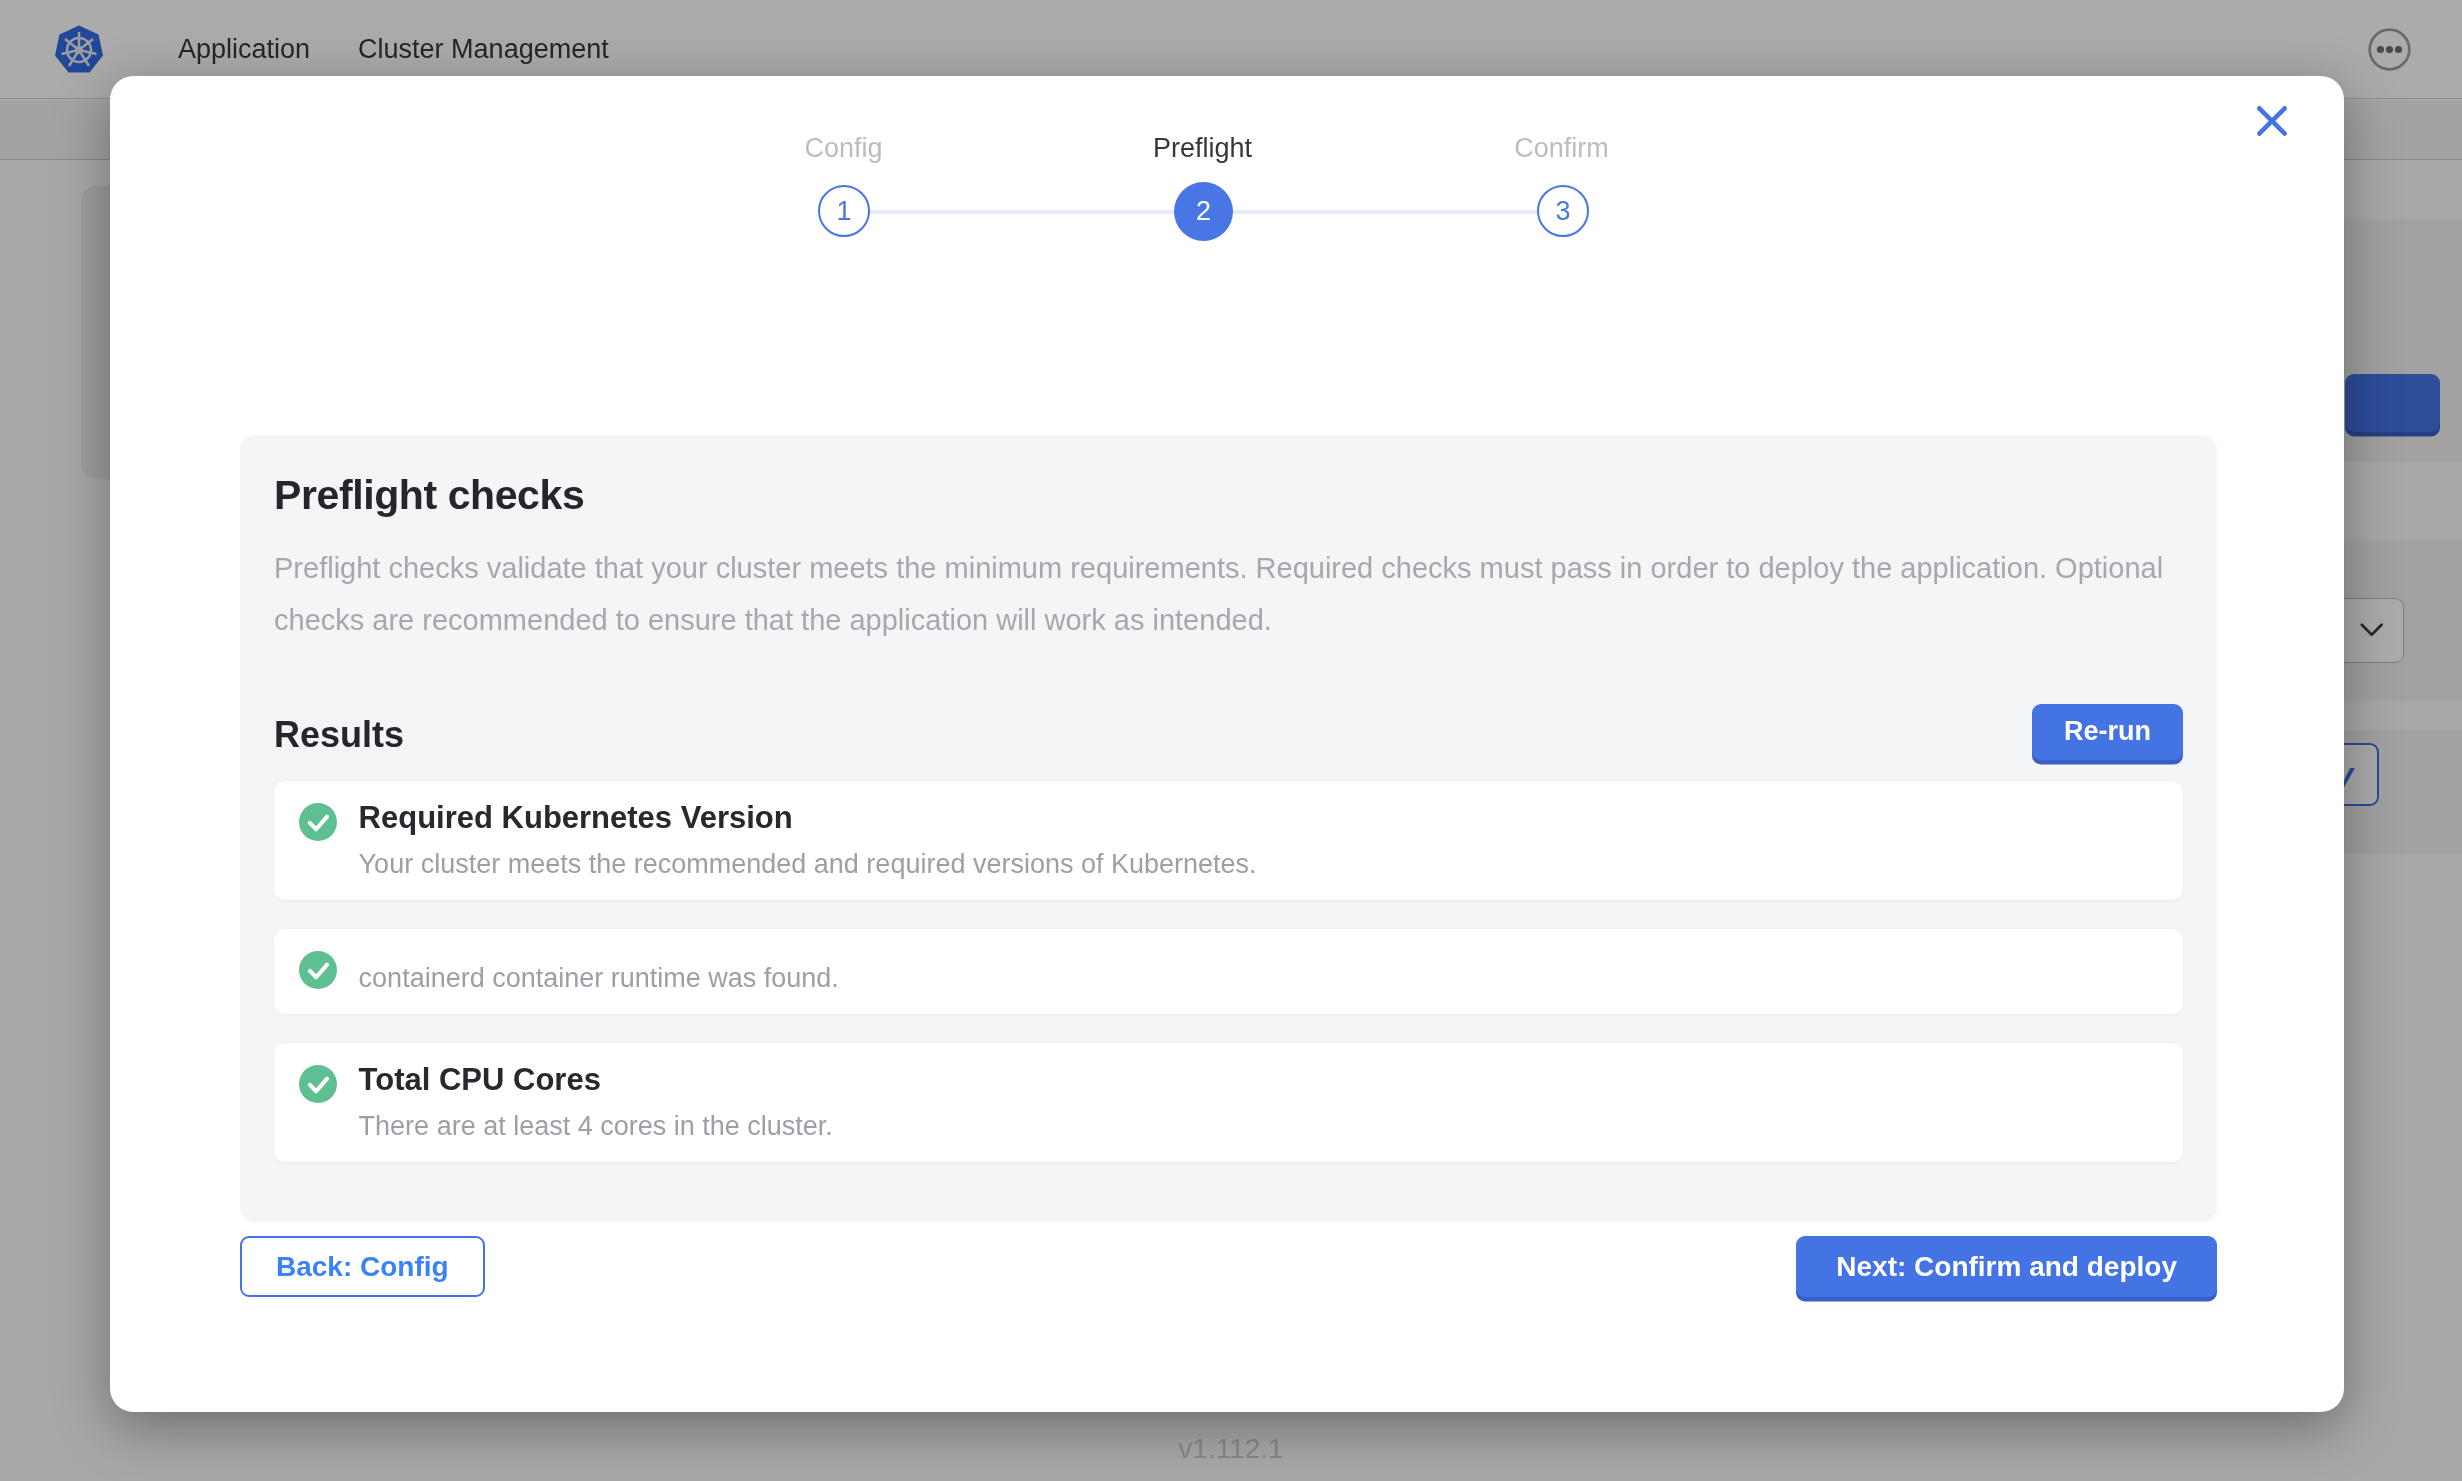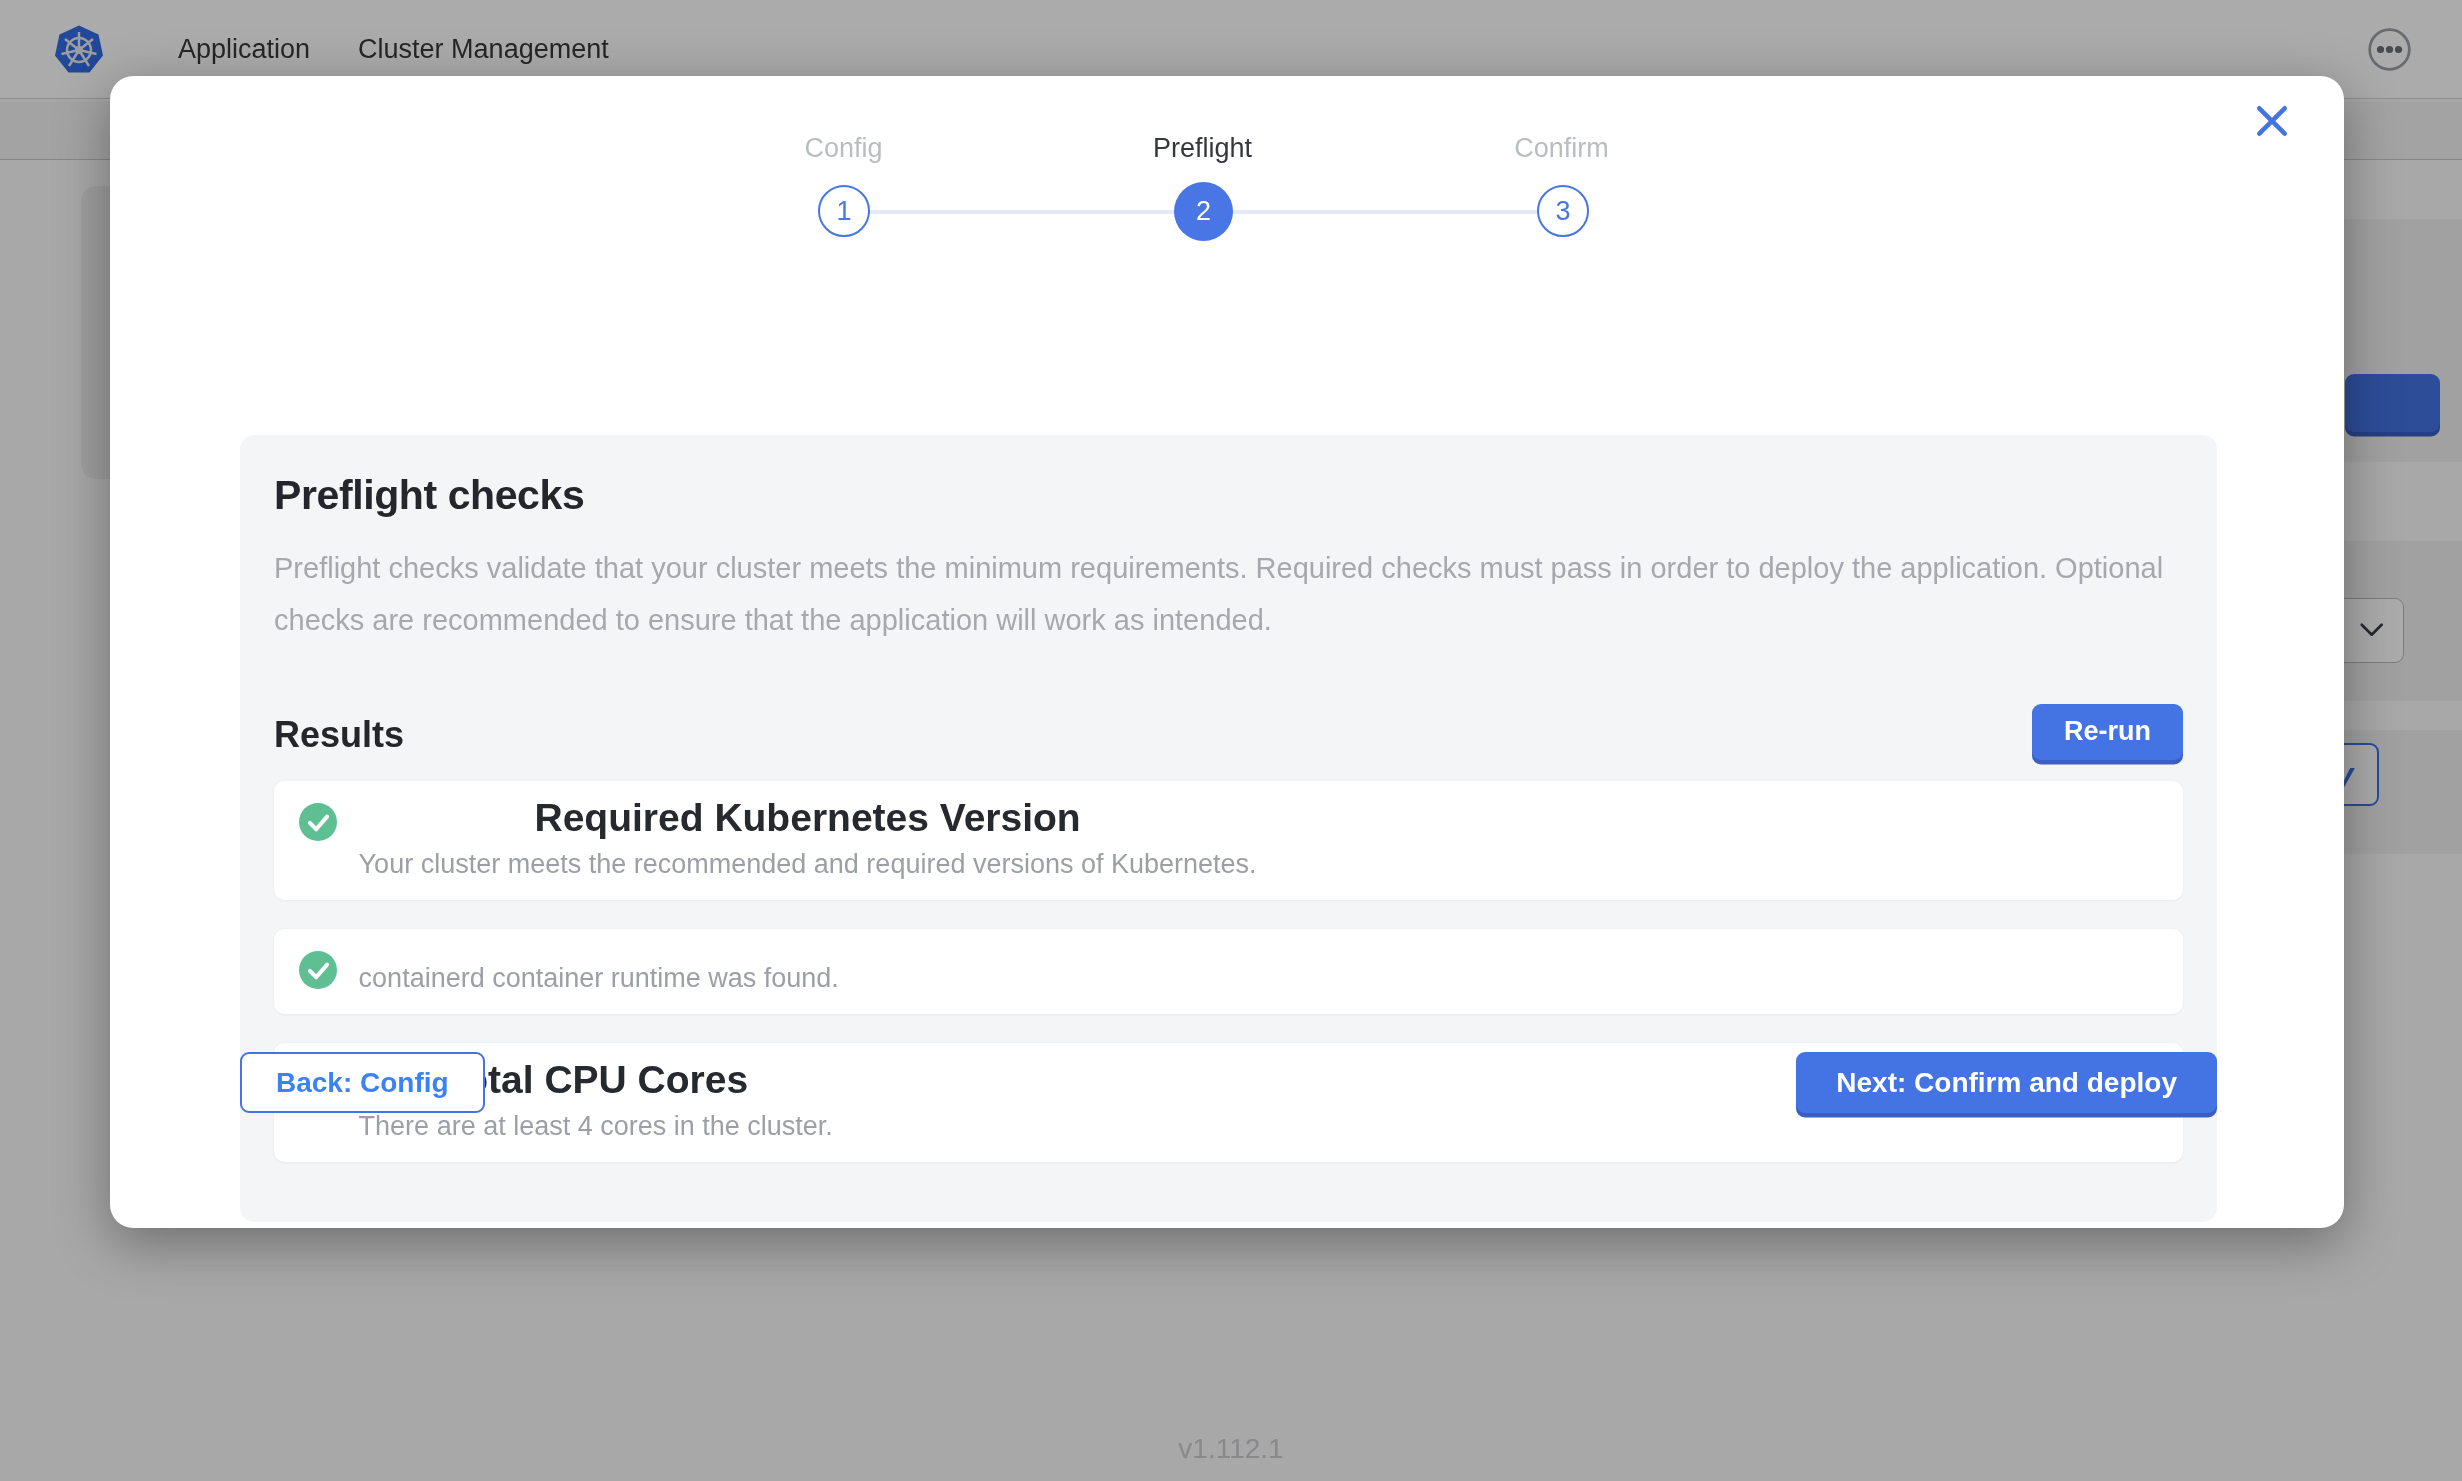--- a/index.html
+++ b/index.html
@@ -32,21 +32,21 @@
   .bg-outline-btn { position:absolute; right:83px; top:581px; width:99px; height:63px; background:#fff;
                     border:2.7px solid #4070e0; border-radius:9px; color:#4070e0; font-size:32px;
                     font-weight:bold; font-style:italic; display:flex; align-items:center;
                     justify-content:flex-end; padding-right:23.4px; }
   .version { position:absolute; left:0; right:0; top:1271px; text-align:center; font-size:28px; color:#c9ccd0; }
 
   
   .overlay { position:absolute; inset:0; background:rgba(0,0,0,0.33); z-index:5; }
 
   
-  .modal { position:absolute; left:110px; top:76px; width:2234px; height:1152px; background:#ffffff;
+  .modal { position:absolute; left:110px; top:76px; width:2234px; height:1336px; background:#ffffff;
            border-radius:23.4px; z-index:10; box-shadow:0 14.4px 54px rgba(0,0,0,0.35); }
   .close-btn { position:absolute; top:25px; right:52px; width:40px; height:40px; background:none;
                border:none; cursor:pointer; padding:0; }
 
   
   .stepper { position:absolute; left:554px; top:52px; width:1078px; }
   .step-labels { display:flex; }
   .step-label { width:359px; text-align:center; font-size:27px; color:#b9bdc2; line-height:41px; }
   .step-label.active { color:#34383e; font-weight:500; }
   .step-track { position:relative; height:65px; margin-top:12.6px; }
@@ -64,21 +64,21 @@
   .panel-desc { margin-top:21.6px; font-size:29px; color:#a5a8ad; line-height:52px; padding-right:9px; }
   .results-header { margin-top:58px; display:flex; justify-content:space-between; align-items:flex-end; }
   .results-title { font-size:36px; font-weight:bold; color:#24262b; margin-bottom:3.6px; }
   .btn { font-family:"Liberation Sans", sans-serif; border:none; cursor:pointer; border-radius:9px; }
   .btn-primary { background:#4473e3; color:#ffffff; font-weight:bold; box-shadow:0 4.5px 0 #3a5ec4; }
   .rerun-btn { height:56px; padding:0 32px; font-size:27px; }
   .results-list { margin-top:21.6px; display:flex; flex-direction:column; gap:29px; }
   .result-row { background:#ffffff; border-radius:10.8px; padding:20px 27px 21.6px 25px; display:flex;
                 align-items:flex-start; box-shadow:0 0.9px 2.7px rgba(0,0,0,0.05); }
   .result-icon { width:38px; height:38px; margin-top:1.8px; margin-right:21.6px; flex:0 0 auto; }
-  .result-title { font-size:39px; font-weight:bold; color:#26292e; line-height:34px;text-align:center; }
+  .result-title { font-size:31px; font-weight:bold; color:#26292e; line-height:34px; }
   .result-desc { margin-top:14.4px; font-size:27px; color:#9ca0a6; line-height:29px; }
 
   
   .modal-footer { position:absolute; left:130px; right:127px; bottom:115px; display:flex;
                   justify-content:space-between; align-items:center; }
   .back-btn { height:61px; padding:0 34px; background:#ffffff; border:2.7px solid #4473e3;
               color:#3b82f6; font-weight:bold; font-size:28px; }
   .next-btn { height:61px; padding:0 40px; font-size:28px; }
 </style>
 </head>

